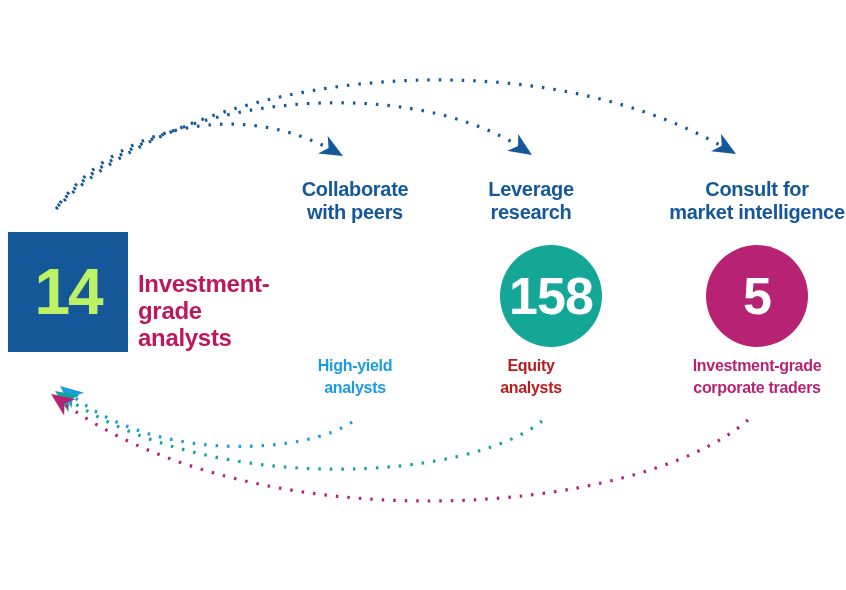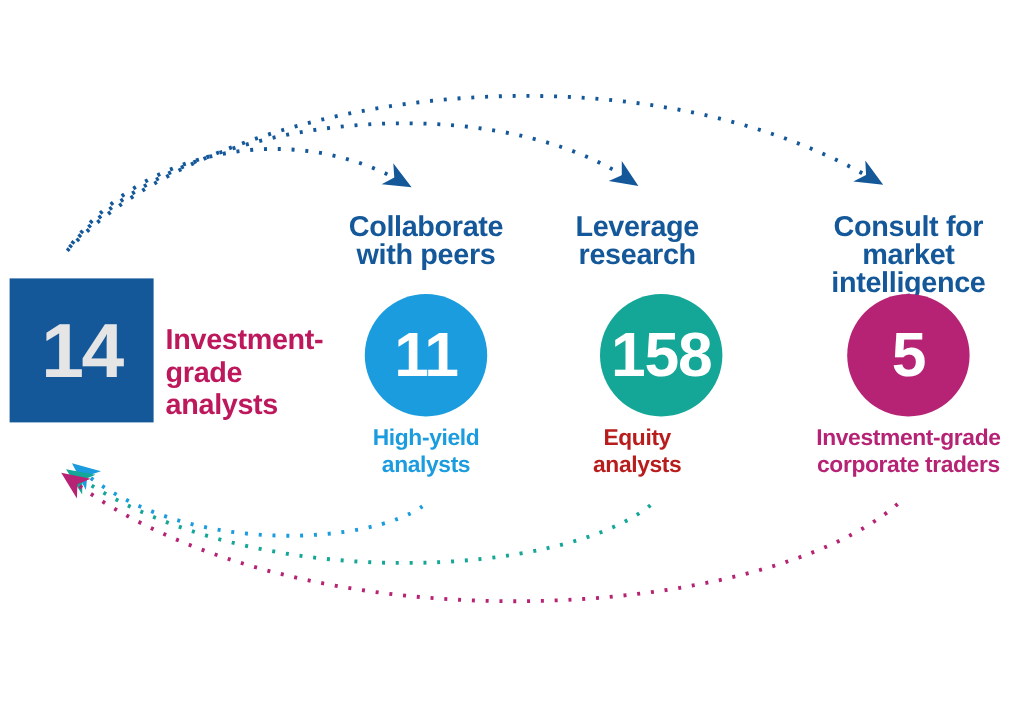--- a/index.html
+++ b/index.html
@@ -11,40 +11,40 @@
     overflow:hidden;
   }
   .arc-layer{position:absolute;left:0;top:0;width:846px;height:590px;}
   .arc{fill:none;stroke-width:3.2;stroke-dasharray:2.5 9;stroke-linecap:butt;}
 
   .source-box{
     position:absolute;left:8px;top:232px;width:120px;height:120px;
     background:#14589a;
     display:flex;align-items:center;justify-content:center;
   }
-  .source-num{color:#e5e5e5;font-size:64px;font-weight:bold;letter-spacing:-2px;}
+  .source-num{color:#bef264;font-size:64px;font-weight:bold;letter-spacing:-2px;}
   .source-label{
     position:absolute;left:138px;top:270px;width:140px;
     color:#be185d;font-size:24px;line-height:27px;font-weight:bold;
     white-space:pre-line;letter-spacing:-0.3px;
   }
 
   .action-label{
     position:absolute;top:178px;width:210px;text-align:center;
-    color:#14589a;font-size:24px;line-height:23px;font-weight:bold;
+    color:#14589a;font-size:20px;line-height:23px;font-weight:bold;
     white-space:pre-line;letter-spacing:-0.3px;
   }
   .circle{
     position:absolute;top:245px;width:102px;height:102px;border-radius:50%;
     display:flex;align-items:center;justify-content:center;
   }
   .circle-num{color:#ffffff;font-size:52px;font-weight:bold;letter-spacing:-1px;}
   .role-label{
     position:absolute;top:355px;width:210px;text-align:center;
-    font-size:19px;line-height:22px;font-weight:bold;
+    font-size:16px;line-height:22px;font-weight:bold;
     white-space:pre-line;letter-spacing:-0.3px;
   }
 
   .c1{background:#1b9cde;} .c2{background:#14a697;} .c3{background:#b62374;}
   .t1{color:#1b9cde;} .t2{color:#b91c1c;} .t3{color:#b62374;}
 
   .pos1{left:250px;} .pos2{left:426px;} .pos3{left:652px;}
   .circ1{left:304px;} .circ2{left:500px;} .circ3{left:706px;}
 </style>
 </head>
@@ -75,23 +75,20 @@
 
   <div class="source-box">
     <span class="source-num">14</span>
   </div>
   <div class="source-label">Investment-
 grade
 analysts</div>
 
   <div class="action-label pos1">Collaborate
 with peers</div>
-  <div class="circle c1 circ1">
-    <span class="circle-num">11</span>
-  </div>
   <div class="role-label t1 pos1">High-yield
 analysts</div>
 
   <div class="action-label pos2">Leverage
 research</div>
   <div class="circle c2 circ2">
     <span class="circle-num">158</span>
   </div>
   <div class="role-label t2 pos2">Equity
 analysts</div>

